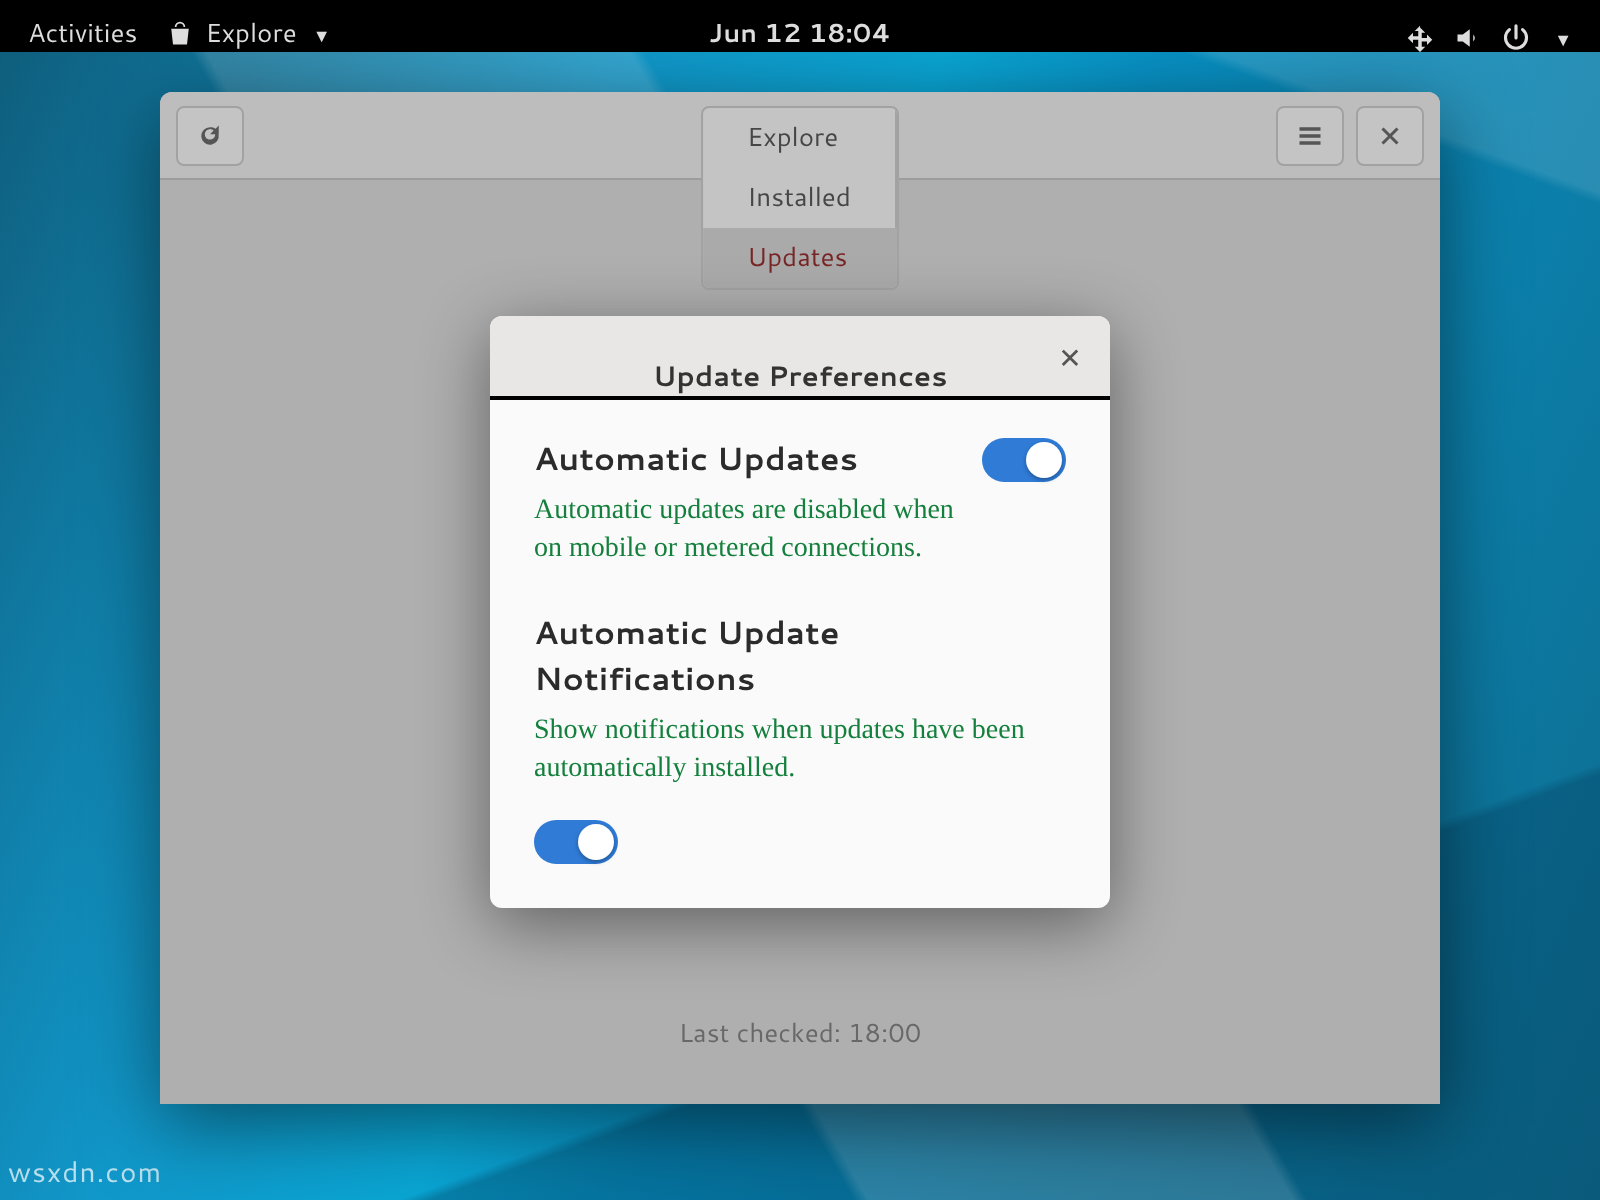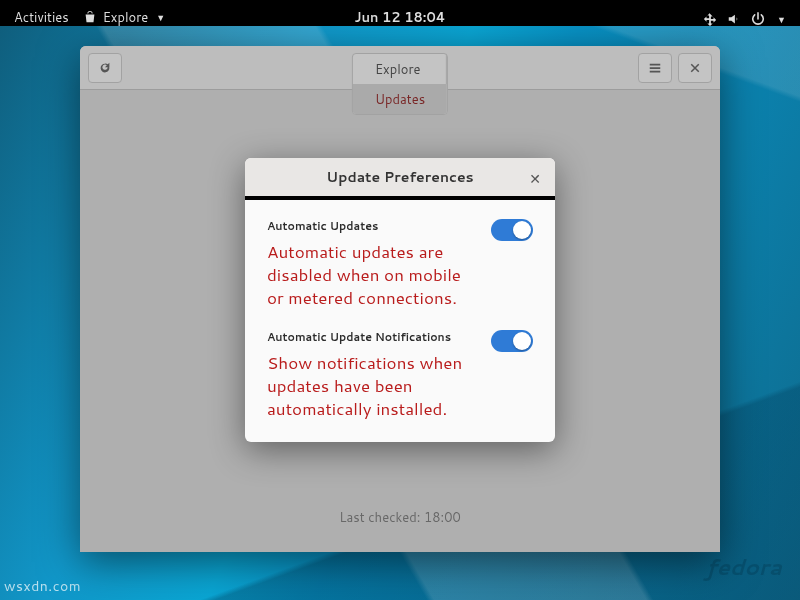--- a/index.html
+++ b/index.html
@@ -75,46 +75,45 @@
   .last-checked { color:#6b6b6b; font-size:13px; margin-bottom:26px;text-align:center; }
 
   
   .dialog {
     position:absolute; left:50%; top:158px; transform:translateX(-50%);
     width:310px; background:#fafafa; border-radius:6px;
     box-shadow: 0 8px 34px rgba(0,0,0,.45);
     overflow:hidden; z-index:10;
   }
   .dlg-header {
-    height:42px; background:#e9e7e5; border-bottom:4px solid #000000;
-    display:flex; align-items:center; justify-content:center; position:relative;
+    height:42px; background:#e9e7e5; border-bottom:2px solid #000000;
+    display:flex; align-items:flex-end; justify-content:center; position:relative;
   }
   .dlg-title { font-size:14px; font-weight:700; color:#333; }
   .dlg-close { position:absolute; right:10px; top:11px; width:20px; height:20px;
     display:flex; align-items:center; justify-content:center; color:#555; font-size:14px; cursor:pointer; }
   .dlg-body { padding:18px 22px 22px; }
   .pref-row { display:flex; align-items:flex-start; gap:14px; margin-bottom:20px; }
-  .pref-row:last-child { margin-bottom:0; }
+  .pref-row:last-child { margin-bottom:0;flex-direction:column; }
   .pref-text { flex:1; }
-  .pref-title { font-size:11px; font-weight:700; color:#2b2b2b; margin-bottom:6px; }
-  .pref-desc { font-size:17px; color:#b91c1c; line-height:1.35; }
+  .pref-title { font-size:16px; font-weight:700; color:#2b2b2b; margin-bottom:6px; }
+  .pref-desc { font-size:14px; color:#15803d; line-height:1.35;font-family:Liberation Serif, serif; }
   .switch {
     width:42px; height:22px; border-radius:11px; background:#2f7bd6; position:relative; flex-shrink:0;
     margin-top:1px;
   }
   .switch::after {
     content:""; position:absolute; right:2px; top:2px; width:18px; height:18px;
     border-radius:50%; background:#fff; box-shadow:0 1px 2px rgba(0,0,0,.3);
   }
 </style>
 </head>
 <body>
 
 <div class="desktop">
-  <div class="fedora-mark">fedora</div>
   <div class="watermark">wsxdn.com</div>
 </div>
 
 <div class="topbar">
   <div class="tb-left">
     <span class="tb-item">Activities</span>
     <span class="tb-item">
       <svg class="ico" viewBox="0 0 16 16">
           <path d="M3 5h10l-1 9H4L3 5zm2-1a3 3 0 016 0h-1a2 2 0 00-4 0H5z"></path>
         </svg>
@@ -139,20 +138,21 @@
 
 <div class="window">
   <div class="headerbar">
     <div class="hb-btn">
       <svg width="14" height="14" viewBox="0 0 16 16">
           <path fill="#555" d="M8 3a5 5 0 104.9 4H11a3 3 0 11-.9-2.1L8 7h5V2l-1.8 1.8A5 5 0 008 3z"></path>
         </svg>
     </div>
     <div class="tabseg">
       <div class="tab">Explore</div>
+      <div class="tab">Installed</div>
       <div class="tab active">Updates</div>
     </div>
     <div class="hb-spacer"></div>
     <div class="hb-btn">
       <svg width="14" height="14" viewBox="0 0 16 16">
           <path fill="#555" d="M2 3h12v2H2V3zm0 4h12v2H2V7zm0 4h12v2H2v-2z"></path>
         </svg>
     </div>
     <div class="hb-btn">
       <svg width="12" height="12" viewBox="0 0 16 16">

